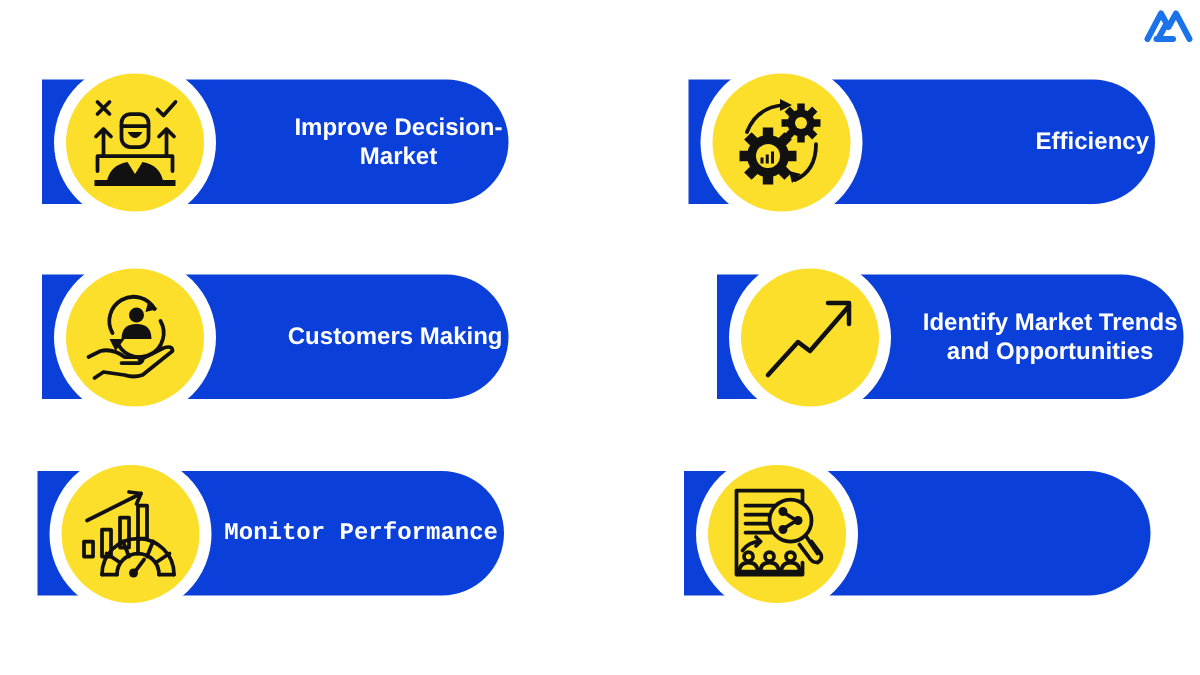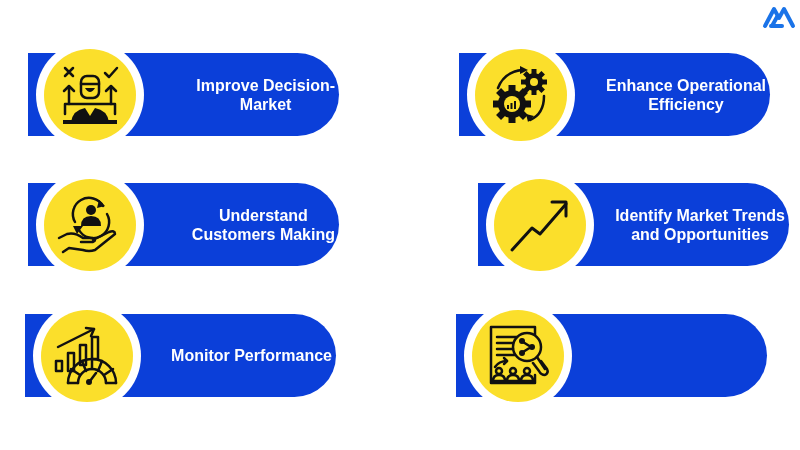--- a/index.html
+++ b/index.html
@@ -102,21 +102,20 @@
           <path d="M8 24 Q14 8 32 6"></path>
           <path d="M54 32 Q54 50 40 56"></path>
         </g>
         <path d="M30 2 L38 6 L30 10 Z" fill="#111"></path>
         <path d="M44 52 L38 58 L36 50 Z" fill="#111"></path>
       </svg>
     </div>
   </div>
   <div class="label">
     <div>
-      <span>Enhance Operational</span>
       <span>Efficiency</span>
     </div>
   </div>
 </div>
 
 <div class="card" style="left:28px; top:183px; width:311px;">
   <div class="bar"></div>
   <div class="ring">
     <div class="disc">
       <svg width="66" height="62" viewBox="0 0 66 62">
@@ -128,21 +127,20 @@
         </g>
         <path d="M42 6 L48 12 L40 14 Z" fill="#111"></path>
         <path d="M26 32 L20 40 L16 32 Z" fill="#111"></path>
         <circle cx="34" cy="16" r="5" fill="#111"></circle>
         <path d="M24 32 Q24 22 34 22 Q44 22 44 32 Z" fill="#111"></path>
       </svg>
     </div>
   </div>
   <div class="label">
     <div>
-      <span>Understand</span>
       <span>Customers Making</span>
     </div>
   </div>
 </div>
 
 <div class="card" style="left:478px; top:183px; width:311px;">
   <div class="bar"></div>
   <div class="ring">
     <div class="disc">
       <svg width="64" height="62" viewBox="0 0 64 62">
@@ -154,21 +152,21 @@
     </div>
   </div>
   <div class="label">
     <div>
       <span>Identify Market Trends</span>
       <span>and Opportunities</span>
     </div>
   </div>
 </div>
 
-<div class="card" style="left:25px; top:314px; width:311px;">
+<div class="card" style="left:25px; top:314px; width:311px;font-family:Liberation Mono, monospace;">
   <div class="bar"></div>
   <div class="ring">
     <div class="disc">
       <svg width="66" height="62" viewBox="0 0 66 62">
         <g fill="none" stroke="#111" stroke-width="2.5" stroke-linecap="round" stroke-linejoin="round">
           <path d="M4 22 L40 4"></path>
           <path d="M32 3 L40 4 L37 11"></path>
           <rect x="2" y="36" width="6" height="10"></rect>
           <rect x="14" y="28" width="6" height="18"></rect>
           <rect x="26" y="20" width="6" height="20"></rect>

